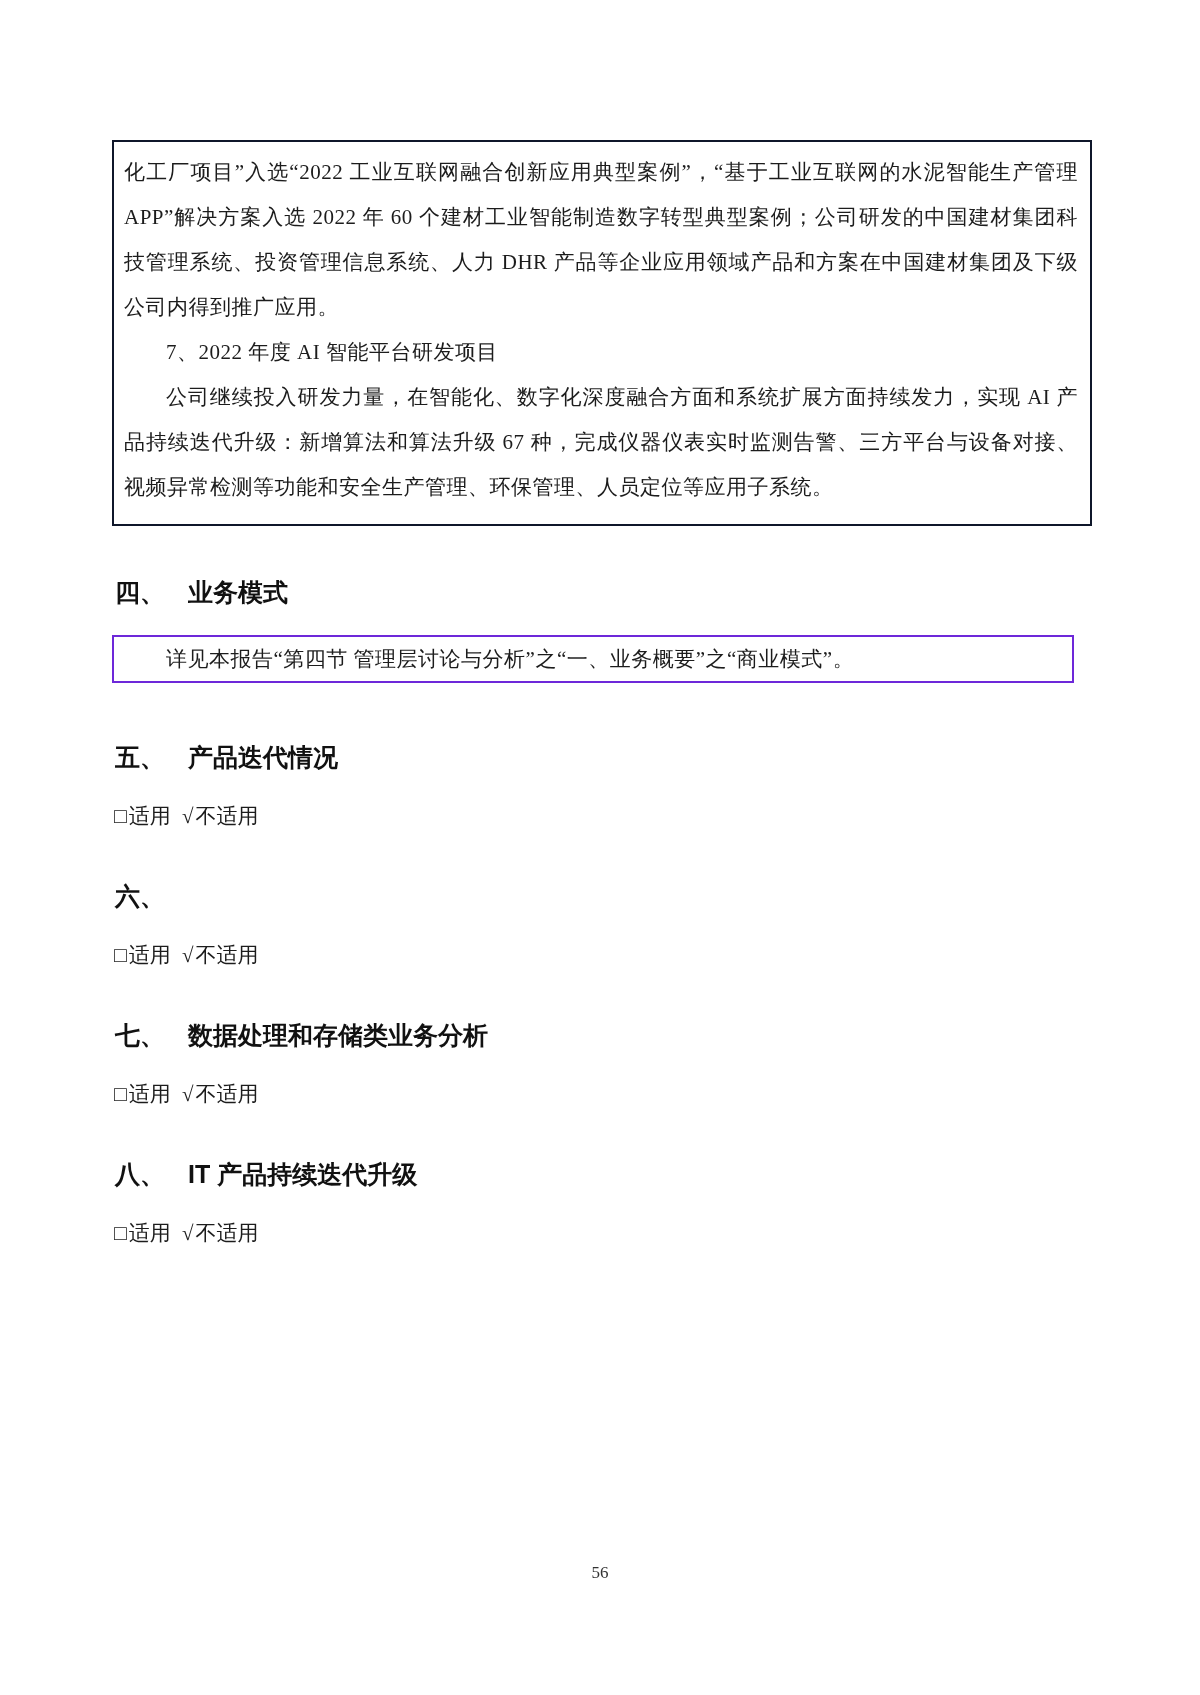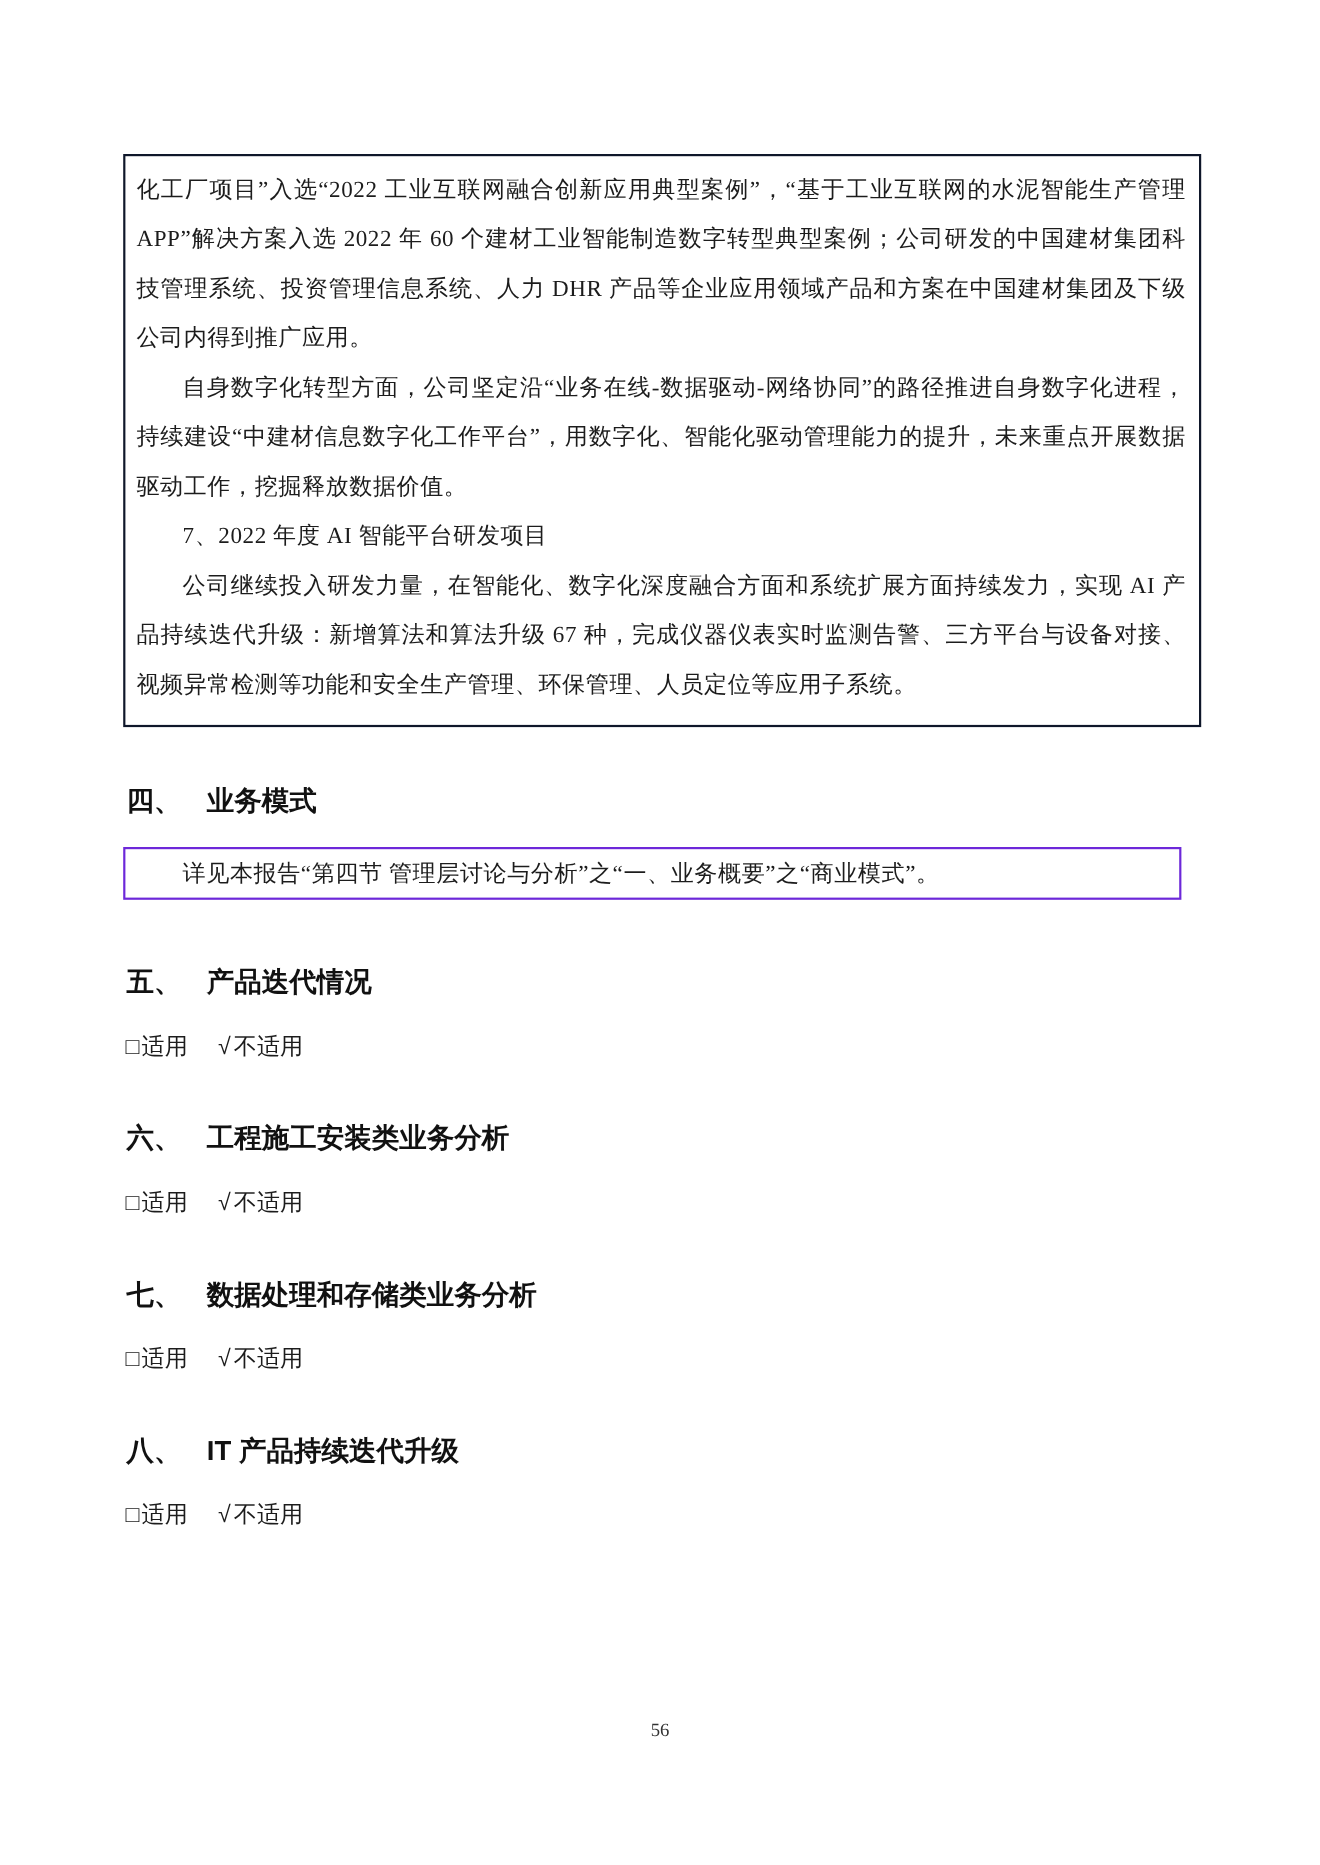--- a/index.html
+++ b/index.html
@@ -76,22 +76,21 @@
     margin-top: 30px;
     margin-left: 2px;
     font-size: 21px;
     line-height: 24px;
     color: #1c1c1c;
   }
   .applicability .opt {
     display: inline-block;
   }
   .applicability .opt + .opt {
-    margin-left: 22px;
-    font-family: Liberation Mono, monospace;
+    margin-left: 6px;
   }
   .applicability .sym {
     margin-right: 2px;
   }
   
   .page-footer {
     position: absolute;
     left: 0;
     bottom: 112px;
     width: 100%;
@@ -101,21 +100,20 @@
   }
 </style>
 </head>
 <body>
 
 <div class="page">
   <div class="content">
 
     <div class="highlight-box">
       <p>化工厂项目”入选“2022 工业互联网融合创新应用典型案例”，“基于工业互联网的水泥智能生产管理APP”解决方案入选 2022 年 60 个建材工业智能制造数字转型典型案例；公司研发的中国建材集团科技管理系统、投资管理信息系统、人力 DHR 产品等企业应用领域产品和方案在中国建材集团及下级公司内得到推广应用。</p>
-      <p class="indent">自身数字化转型方面，公司坚定沿“业务在线-数据驱动-网络协同”的路径推进自身数字化进程，持续建设“中建材信息数字化工作平台”，用数字化、智能化驱动管理能力的提升，未来重点开展数据驱动工作，挖掘释放数据价值。</p>
       <p class="indent">7、2022 年度 AI 智能平台研发项目</p>
       <p class="indent">公司继续投入研发力量，在智能化、数字化深度融合方面和系统扩展方面持续发力，实现 AI 产品持续迭代升级：新增算法和算法升级 67 种，完成仪器仪表实时监测告警、三方平台与设备对接、视频异常检测等功能和安全生产管理、环保管理、人员定位等应用子系统。</p>
     </div>
 
     <div class="section-heading heading-4">
       <span class="sec-num">四、</span>
       <span class="sec-title">业务模式</span>
     </div>
 
     <div class="note-box">
@@ -127,21 +125,20 @@
       <span class="sec-title">产品迭代情况</span>
     </div>
 
     <div class="applicability">
       <span class="opt"><span class="sym">□</span><span>适用</span></span>
       <span class="opt"><span class="sym">√</span><span>不适用</span></span>
     </div>
 
     <div class="section-heading heading-6">
       <span class="sec-num">六、</span>
-      <span class="sec-title">工程施工安装类业务分析</span>
     </div>
 
     <div class="applicability">
       <span class="opt"><span class="sym">□</span><span>适用</span></span>
       <span class="opt"><span class="sym">√</span><span>不适用</span></span>
     </div>
 
     <div class="section-heading heading-7">
       <span class="sec-num">七、</span>
       <span class="sec-title">数据处理和存储类业务分析</span>

